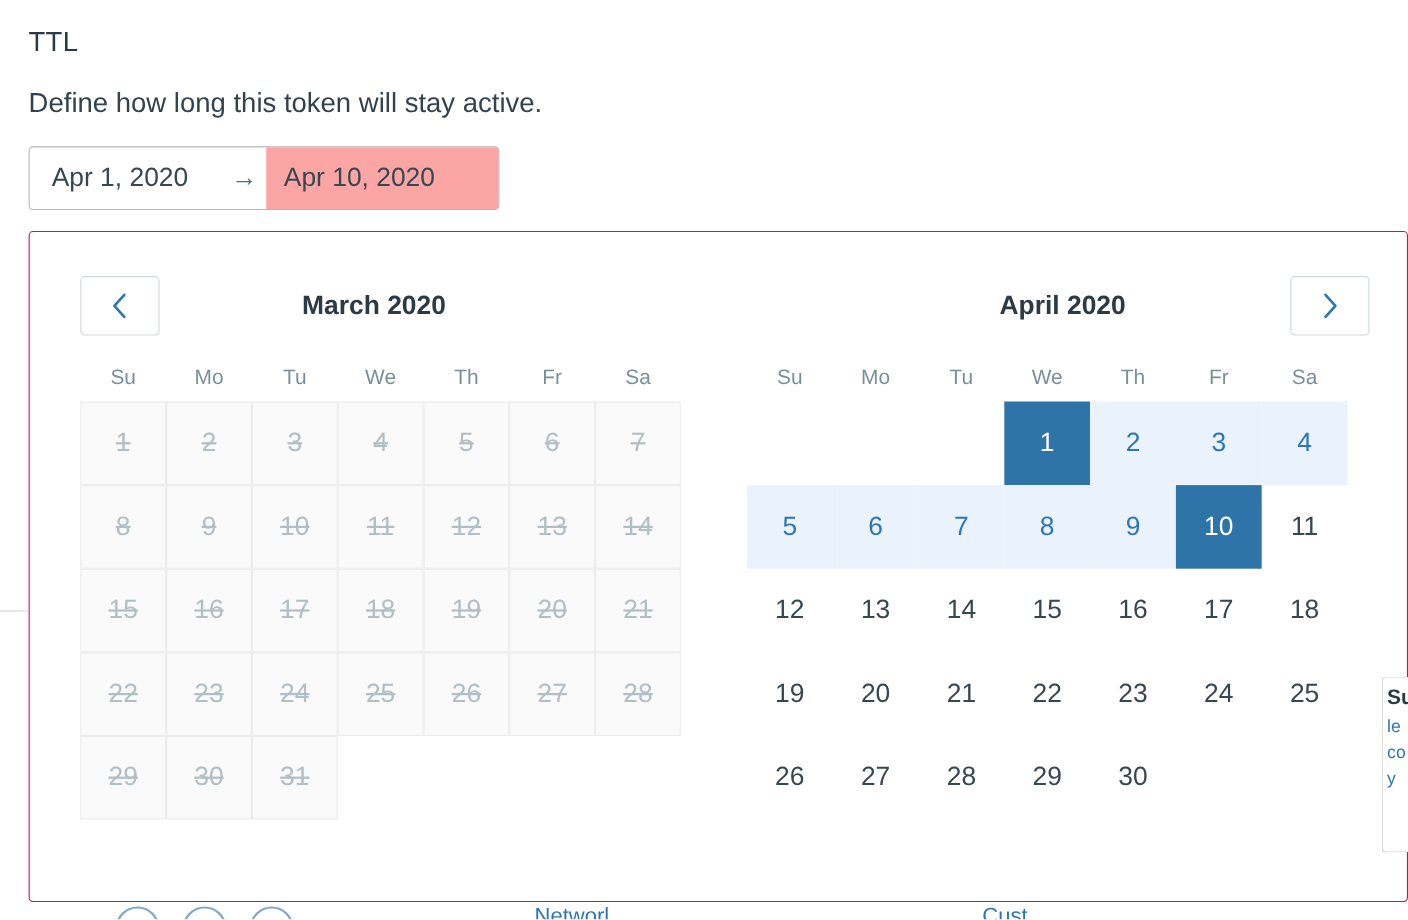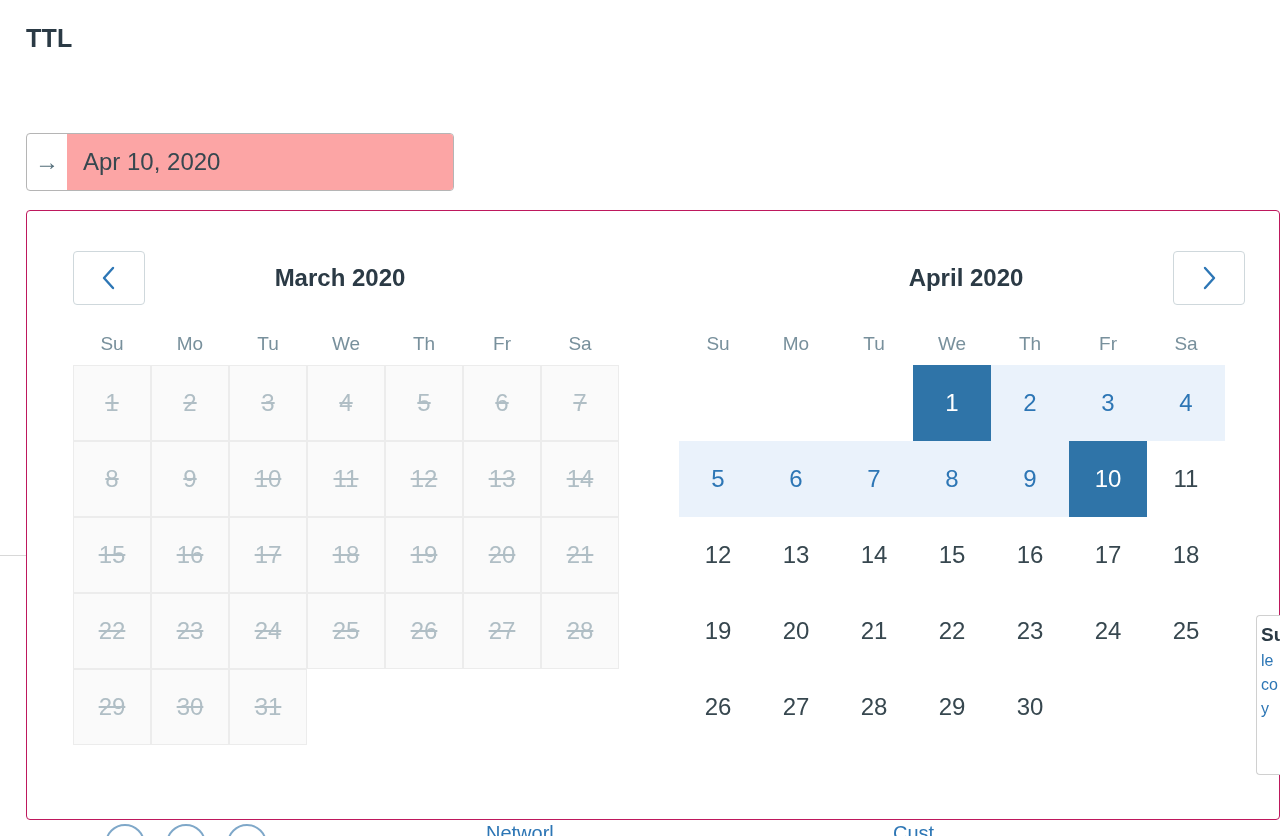--- a/index.html
+++ b/index.html
@@ -18,21 +18,21 @@
     width: 1280px;
     height: 836px;
   }
 
   
   .ttl-title {
     position: absolute;
     left: 26px;
     top: 24px;
     font-size: 25px;
-    font-weight: bold;
+    font-weight: normal;
     color: #2b3a45;
     letter-spacing: 0.2px;
   }
 
   .ttl-desc {
     position: absolute;
     left: 26px;
     top: 80px;
     font-size: 25px;
     font-weight: normal;
@@ -257,22 +257,24 @@
   }
   .bt1 { left: 486px; }
   .bt2 { left: 893px; }
 </style>
 </head>
 <body>
 
 <div class="page">
 
   <div class="ttl-title">TTL</div>
+  <div class="ttl-desc">Define how long this token will stay active.</div>
 
   <div class="range-input">
+    <span class="range-start">Apr 1, 2020</span>
     <span class="range-arrow">→</span>
     <span class="range-end">Apr 10, 2020</span>
   </div>
 
   <div class="calendar-popover">
 
     <div class="nav-btn nav-prev">
       <svg width="18" height="26" viewBox="0 0 18 26" aria-hidden="true">
         <polyline points="13,3 4,13 13,23" fill="none" stroke="#2d76b5" stroke-width="2.4" stroke-linecap="round" stroke-linejoin="round"></polyline>
       </svg>

